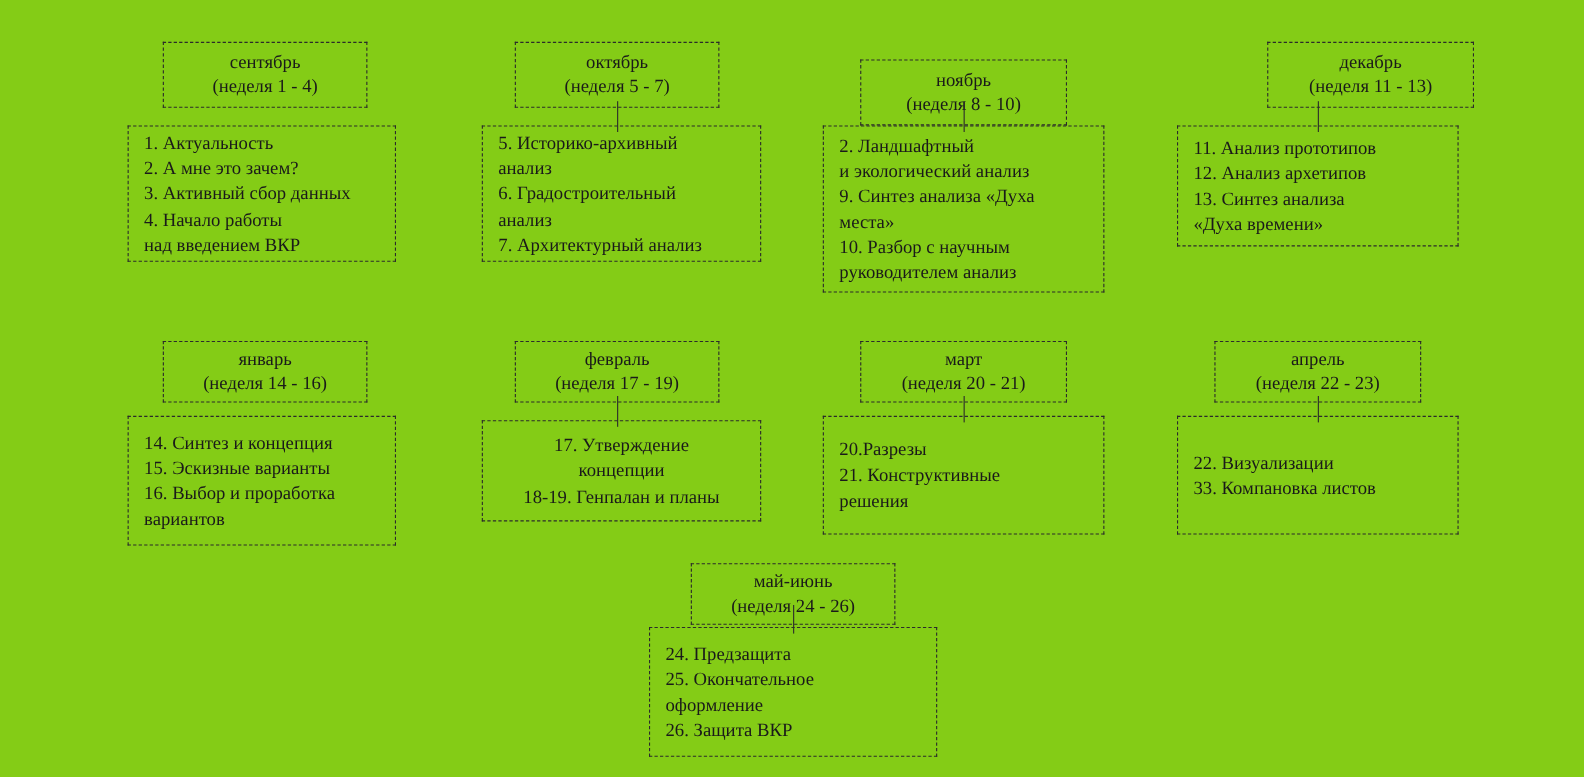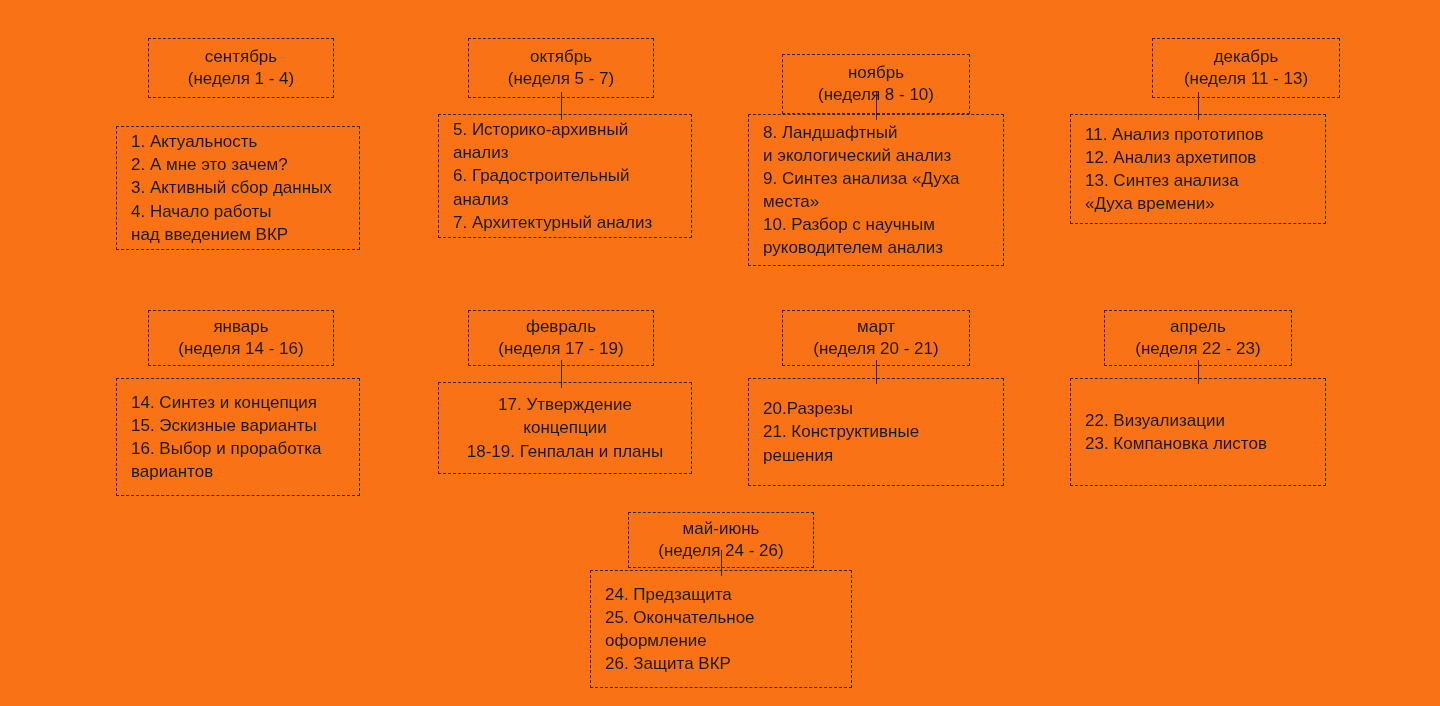--- a/index.html
+++ b/index.html
@@ -5,22 +5,22 @@
 <style>
   html, body {
     margin: 0;
     padding: 0;
     background: #ffffff;
   }
   #canvas {
     position: relative;
     width: 1440px;
     height: 706px;
-    background: #f97316;
-    font-family: Liberation Sans, sans-serif;
+    background: #84cc16;
+    font-family: Liberation Serif, serif;
     color: #1a1a1a;
     overflow: hidden;
   }
   .stage-group {
     position: absolute;
   }
   .hdr-box,
   .body-box {
     position: absolute;
     box-sizing: border-box;
@@ -63,21 +63,21 @@
 </style>
 </head>
 <body>
 
 <div id="canvas">
     <div class="stage-group" style="left: 0px; top: 0px;">
       <div class="hdr-box" style="left: 148px; top: 38px; width: 186px; height: 60px;">
         <span class="hdr-month">сентябрь</span>
         <span class="hdr-weeks">(неделя 1 - 4)</span>
       </div>
-      <div class="body-box align-left" style="left: 116px; top: 114px; width: 244px; height: 124px; margin-top: 12px;">
+      <div class="body-box align-left" style="left: 116px; top: 114px; width: 244px; height: 124px;">
         <span class="body-line">1. Актуальность</span>
         <span class="body-line">2. А мне это зачем?</span>
         <span class="body-line">3. Активный сбор данных</span>
         <span class="body-line">4. Начало работы</span>
         <span class="body-line">над введением ВКР</span>
       </div>
     </div>
     <div class="stage-group" style="left: 0px; top: 0px;">
       <div class="hdr-box" style="left: 468px; top: 38px; width: 186px; height: 60px;">
         <span class="hdr-month">октябрь</span>
@@ -92,21 +92,21 @@
         <span class="body-line">7. Архитектурный анализ</span>
       </div>
     </div>
     <div class="stage-group" style="left: 0px; top: 0px;">
       <div class="hdr-box" style="left: 782px; top: 54px; width: 188px; height: 60px;">
         <span class="hdr-month">ноябрь</span>
         <span class="hdr-weeks">(неделя 8 - 10)</span>
       </div>
       <div class="connector" style="left: 876px; top: 92px; height: 28px;"></div>
       <div class="body-box align-left" style="left: 748px; top: 114px; width: 256px; height: 152px;">
-        <span class="body-line">8. Ландшафтный</span>
+        <span class="body-line">2. Ландшафтный</span>
         <span class="body-line">и экологический анализ</span>
         <span class="body-line">9. Синтез анализа «Духа</span>
         <span class="body-line">места»</span>
         <span class="body-line">10. Разбор с научным</span>
         <span class="body-line">руководителем анализ</span>
       </div>
     </div>
     <div class="stage-group" style="left: 0px; top: 0px;">
       <div class="hdr-box" style="left: 1104px; top: 38px; width: 188px; height: 60px; margin-left: 48px;">
         <span class="hdr-month">декабрь</span>
@@ -157,21 +157,21 @@
       </div>
     </div>
     <div class="stage-group" style="left: 0px; top: 0px;">
       <div class="hdr-box" style="left: 1104px; top: 310px; width: 188px; height: 56px;">
         <span class="hdr-month">апрель</span>
         <span class="hdr-weeks">(неделя 22 - 23)</span>
       </div>
       <div class="connector" style="left: 1198px; top: 360px; height: 24px;"></div>
       <div class="body-box align-left" style="left: 1070px; top: 378px; width: 256px; height: 108px;">
         <span class="body-line">22. Визуализации</span>
-        <span class="body-line">23. Компановка листов</span>
+        <span class="body-line">33. Компановка листов</span>
       </div>
     </div>
     <div class="stage-group" style="left: 0px; top: 0px;">
       <div class="hdr-box" style="left: 628px; top: 512px; width: 186px; height: 56px;">
         <span class="hdr-month">май-июнь</span>
         <span class="hdr-weeks">(неделя 24 - 26)</span>
       </div>
       <div class="connector" style="left: 721px; top: 550px; height: 26px;"></div>
       <div class="body-box align-left" style="left: 590px; top: 570px; width: 262px; height: 118px;">
         <span class="body-line">24. Предзащита</span>

